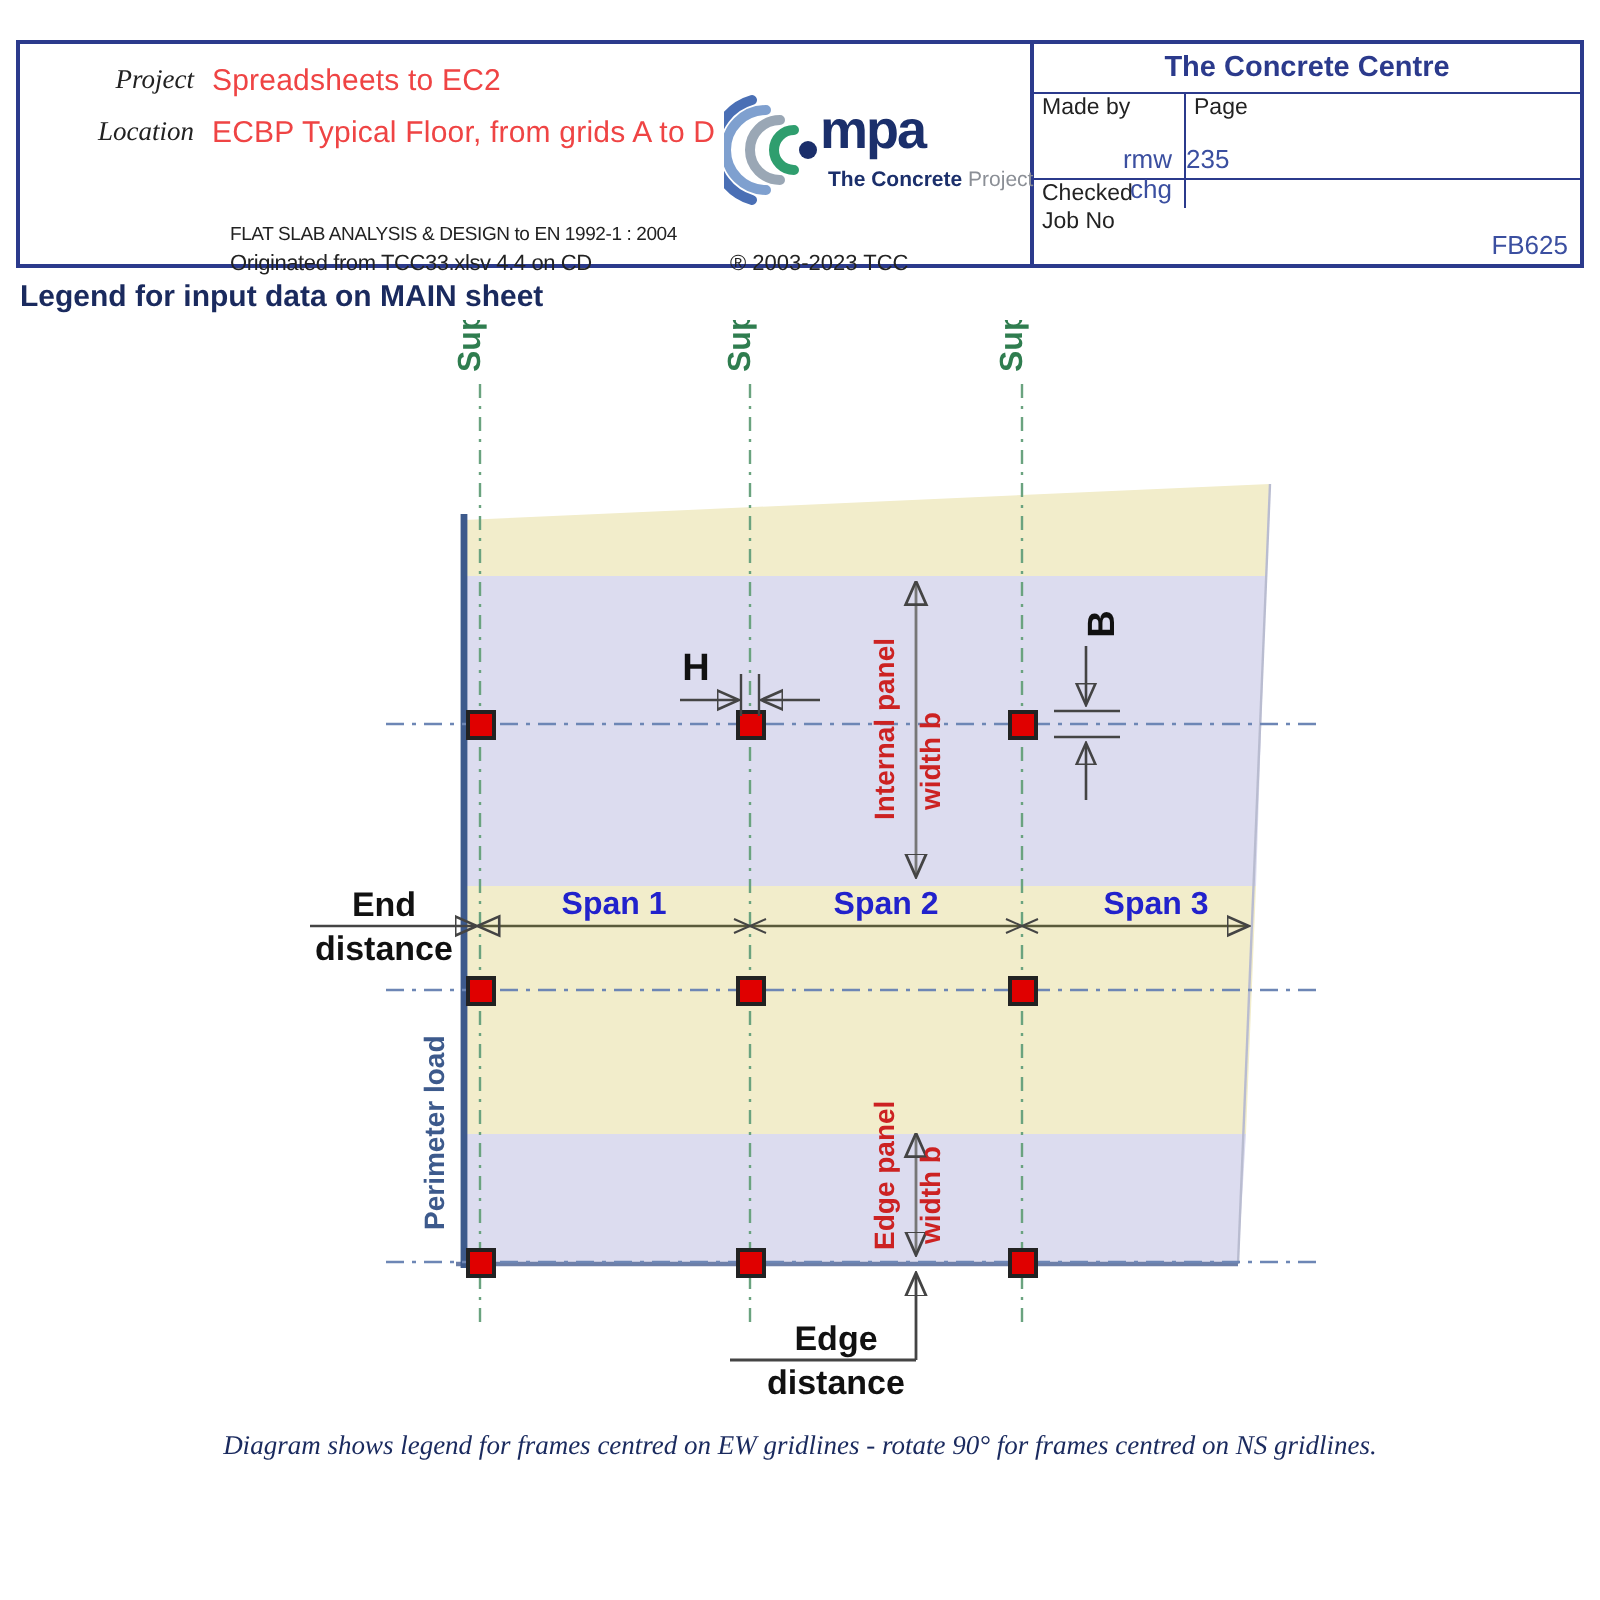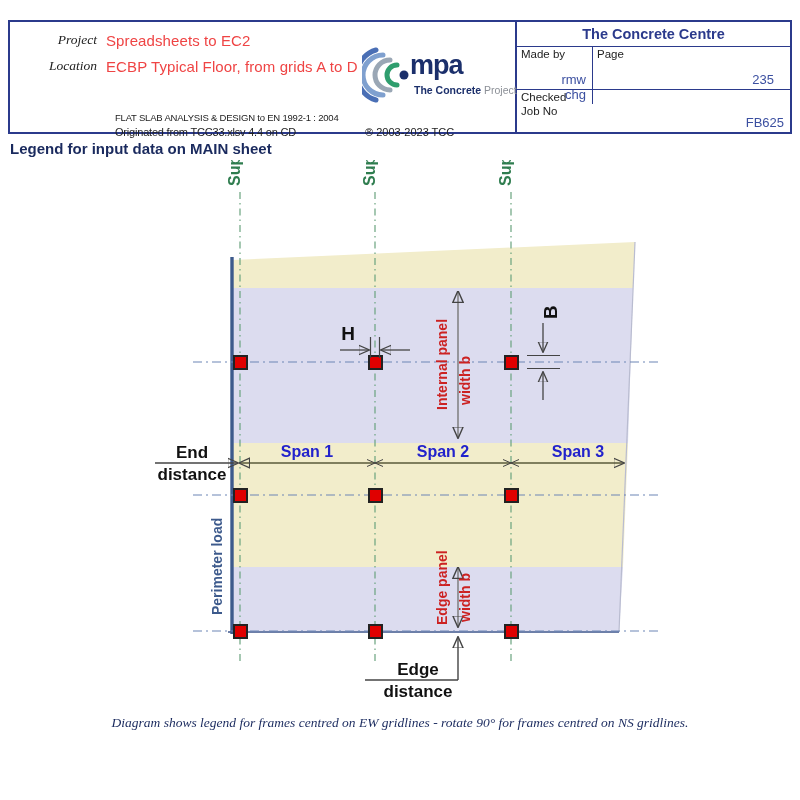--- a/index.html
+++ b/index.html
@@ -69,21 +69,21 @@
   .trow { flex:1; display:flex; border-bottom:1px solid #2b3a8c; }
   .trow:last-child { border-bottom:none;flex-direction:column; }
   .tcell { border-right:1px solid #2b3a8c; position:relative; padding:1px 4px; }
   .tcell:last-child { border-right:none; }
   .tc-a { width:76px; } .tc-b { width:94px; } .tc-c { flex:1; }
   .tkey { font-size:11.5px; color:#222; font-family:"Liberation Sans", sans-serif; }
   .tval {
     position:absolute; bottom:2px; right:6px;
     font-size:13px; color:#3b4fa0;
   }
-  .tval.c-mid { left:0; right:16px; text-align:right; }
+  .tval.c-mid { left:0; right:0; text-align:left; }
 
   
   #legend-title {
     position:absolute; left:10px; top:140px;
     font-size:15px; font-weight:bold; color:#1a2a5e;
   }
 
   
   #diagram { position:absolute; left:0; top:160px; width:800px; height:545px; }
   #diagram svg { display:block; }

